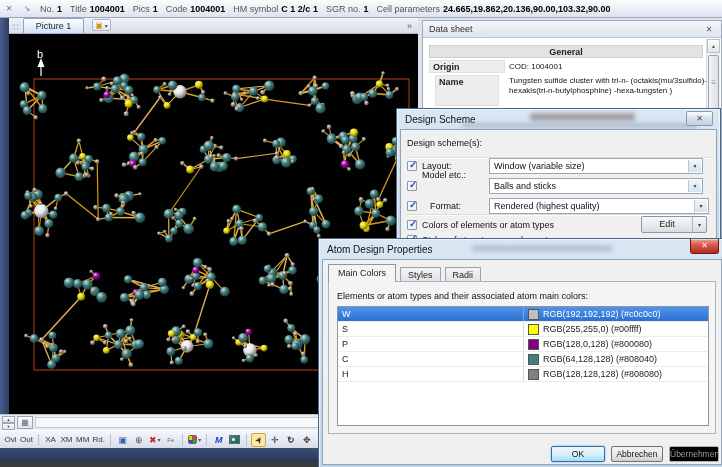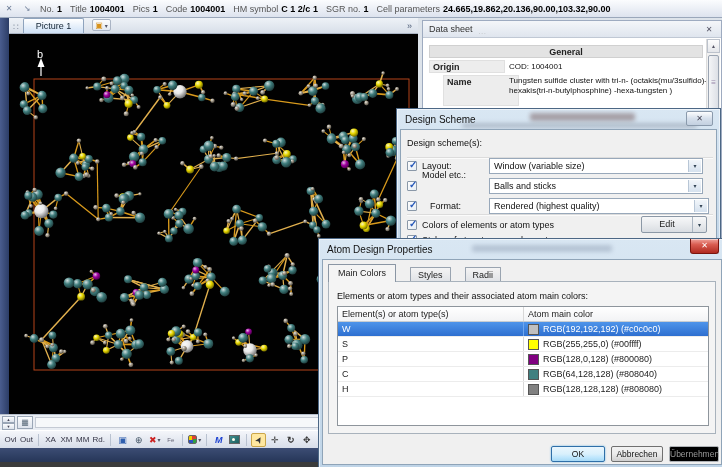--- a/index.html
+++ b/index.html
@@ -106,21 +106,21 @@
   .design{left:396px;top:108px;width:325px;height:160px;z-index:2}
   .editbtn{position:absolute;left:240px;top:86px;width:66px;height:17px;display:flex;border:1px solid #8c98a6;
     border-radius:2px;background:linear-gradient(#f7f8f9,#e9ebee 50%,#d9dde2);font-size:9px}
   .editbtn .em{flex:1;text-align:center;line-height:15px}
   .editbtn .ea{width:14px;border-left:1px solid #aab4c0;font-size:6px;display:flex;align-items:center;justify-content:center;color:#345}
 
   
   .atomdlg{left:318px;top:238px;width:408px;height:231px;z-index:3}
   .tabs{position:absolute;left:5px;top:4px;display:flex;align-items:flex-end}
   .tabb{border:1px solid #9aa4b0;border-bottom:none;background:linear-gradient(#f4f4f4,#dfe2e6);
-    height:15px;padding:0 7px;line-height:14px;margin-right:14px;border-radius:1px 1px 0 0}
+    height:15px;padding:0 7px;line-height:14px;margin-right:4px;border-radius:1px 1px 0 0}
   .tabb.active{background:#f4f4f4;border-color:#8a96a4;height:18px;line-height:17px;padding:0 9px;position:relative;z-index:2}
   .tabpanel{position:absolute;left:5px;top:21px;width:388px;height:153px;background:#f4f4f4;border:1px solid #a8b2bc}
   .etable{position:absolute;left:8px;top:24px;width:372px;height:120px;background:#fff;border:1px solid #8e959c}
   .erow{display:flex;height:15px;border-bottom:1px solid #ececec;align-items:center}
   .erow.head{background:linear-gradient(#ffffff,#f2f3f5);border-bottom:1px solid #c8cdd2;color:#222}
   .ec1{flex:0 0 186px;padding-left:4px;border-right:1px solid #d8d8d8;height:100%;display:flex;align-items:center}
   .ec2{flex:1;padding-left:4px;height:100%;display:flex;align-items:center;gap:4px}
   .erow.selected{background:linear-gradient(#4e94ea,#2e6fd0);color:#fff}
   .erow.selected .ec1{border-right-color:#6fa6ee}
   .swatch{width:11px;height:11px;border:1px solid #555;flex:0 0 auto}
@@ -1185,21 +1185,21 @@
 
   <div class="abs datasheet">
     <div class="ds-header">
       <span>Data sheet</span>
       <span class="ds-pin">﹍</span>
       <span class="ds-close">✕</span>
     </div>
     <div class="ds-general">General</div>
     <div class="ds-lab" style="left:6px;top:39px;width:76px;height:13px">Origin</div>
     <div class="ds-val" style="left:86px;top:41px">COD: 1004001</div>
-    <div class="ds-lab" style="left:20px;top:54px;width:76px;height:31px">Name</div>
+    <div class="ds-lab" style="left:12px;top:54px;width:64px;height:31px">Name</div>
     <div class="ds-val" style="left:86px;top:55px;width:198px;line-height:10px">Tungsten sulfide cluster with tri-n- (octakis(mu/3sulfido)-hexakis(tri-n-butylphosphine) -hexa-tungsten )</div>
     <div class="ds-scroll">
       <div class="ds-up">▲</div>
       <div class="ds-thumb"></div>
     </div>
   </div>
 
   <div class="abs glasswin design">
     <div class="glass-title">
       <span>Design Scheme</span>
@@ -1252,24 +1252,20 @@
     </div>
     <div class="dlg-inner">
       <div class="tabs">
         <div class="tabb active">Main Colors</div>
         <div class="tabb">Styles</div>
         <div class="tabb">Radii</div>
       </div>
       <div class="tabpanel">
         <span class="lab" style="left:8px;top:9px">Elements or atom types and their associated atom main colors:</span>
         <div class="etable">
-          <div class="erow head">
-            <div class="ec1">Element(s) or atom type(s)</div>
-            <div class="ec2">Atom main color</div>
-          </div>
           <div class="erow selected">
             <div class="ec1">W</div>
             <div class="ec2">
                 <span class="swatch" style="background: rgb(192, 192, 192);"></span>
                 <span>RGB(192,192,192) (#c0c0c0)</span>
               </div>
           </div>
           <div class="erow">
             <div class="ec1">S</div>
             <div class="ec2">

